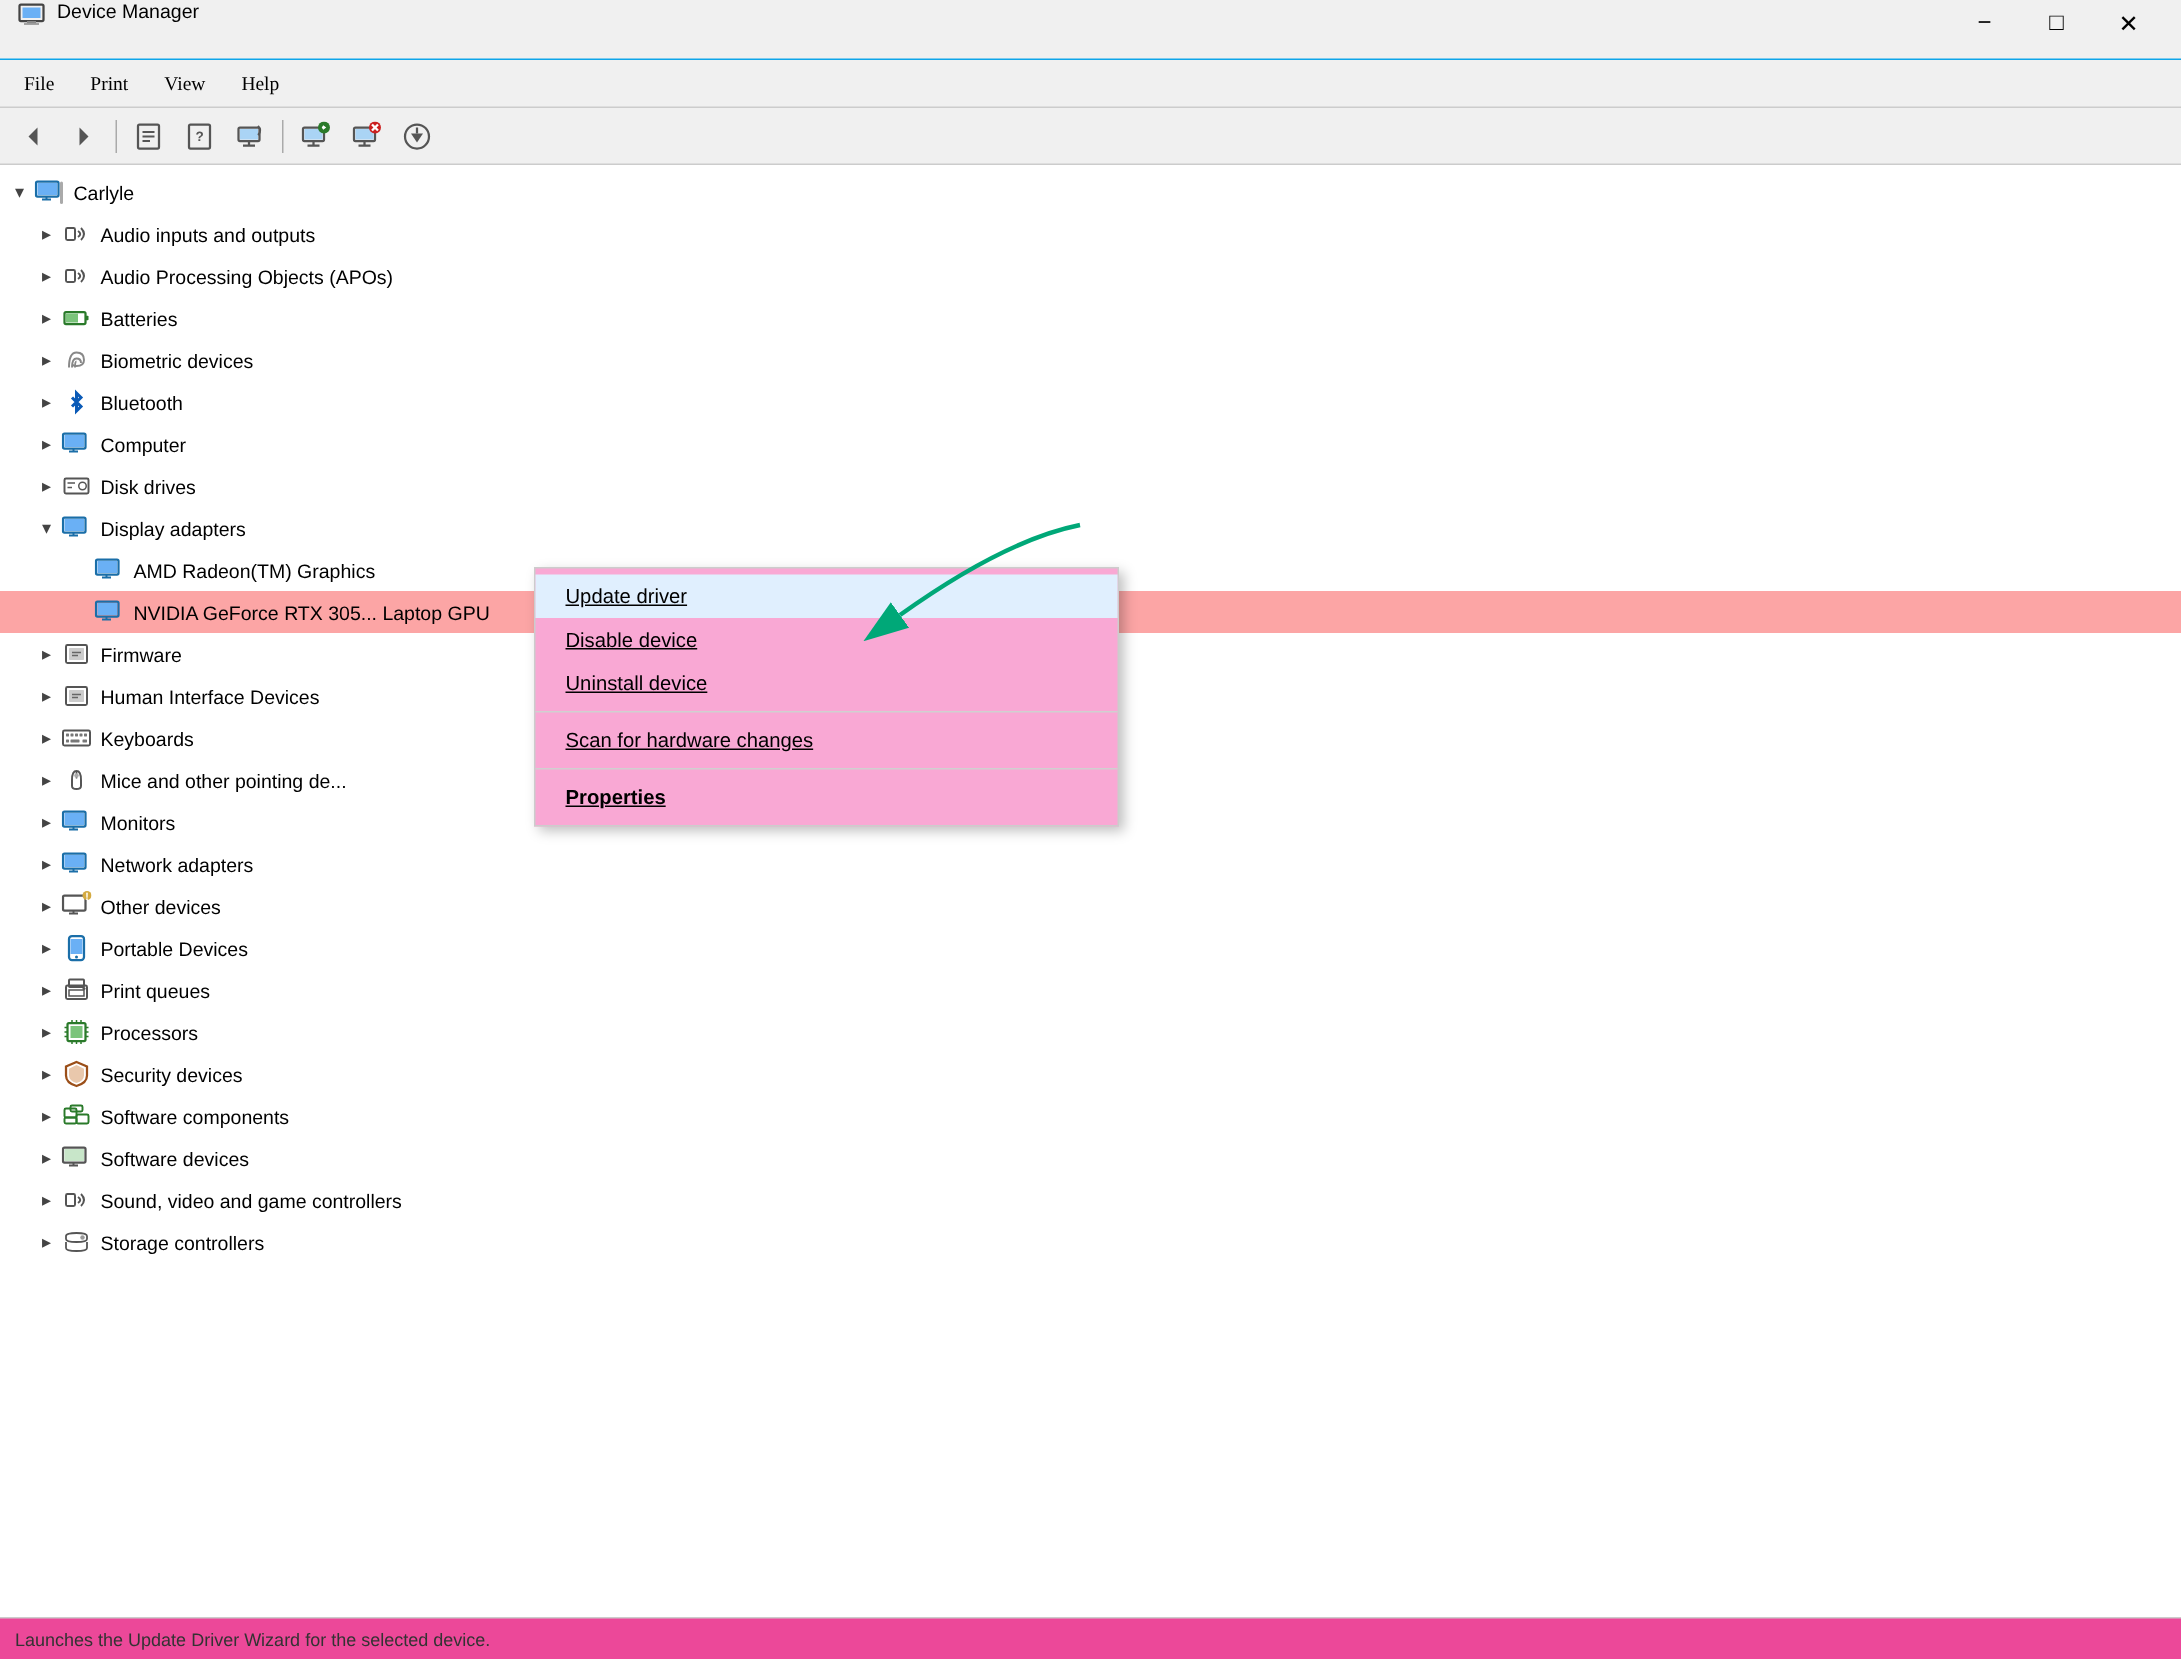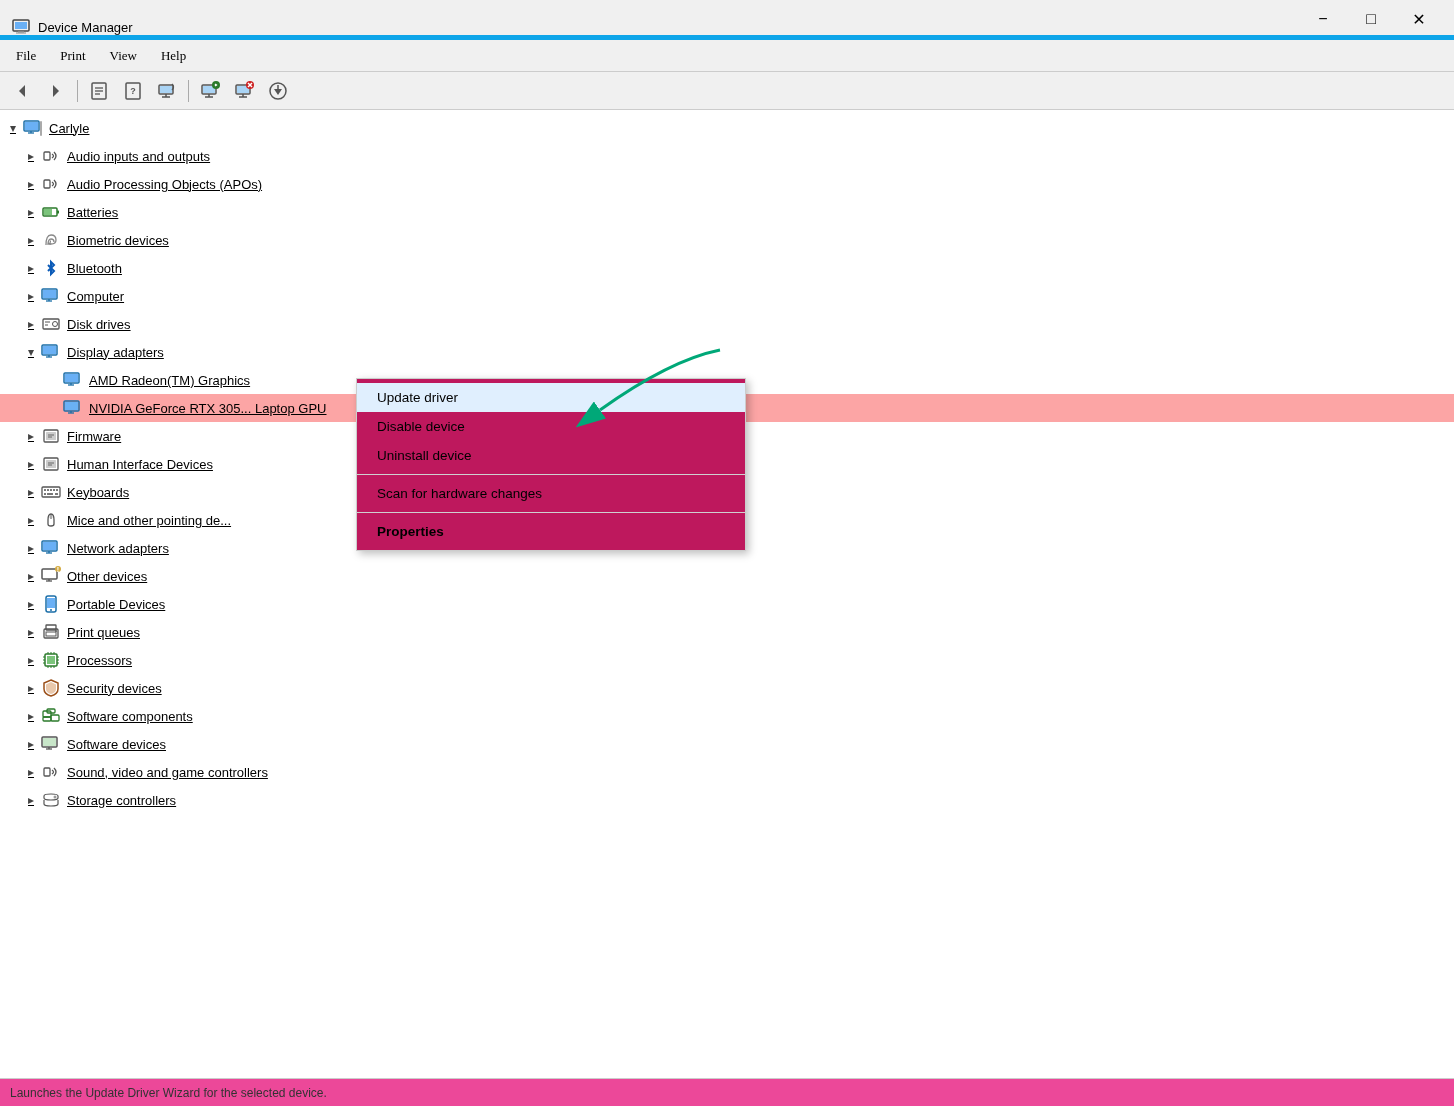--- a/index.html
+++ b/index.html
@@ -11,23 +11,23 @@
       height: 1106px;
       overflow: hidden;
       position: relative;
     }
 
     
     .title-bar {
       background: #f0f0f0;
       height: 40px;
       display: flex;
-      align-items: flex-end;
+      align-items: flex-start;
       padding: 0 12px;
-      border-bottom: 5px solid #0ea5e9;
+      border-bottom: 1px solid #0ea5e9;
       position: relative;
     }
     .title-bar-icon {
       width: 18px;
       height: 18px;
       margin-right: 8px;
     }
     .title-text {
       font-size: 13px;
       font-weight: normal;
@@ -113,21 +113,20 @@
 
     .tree-item {
       display: flex;
       align-items: center;
       height: 28px;
       padding-left: 8px;
       cursor: pointer;
       white-space: nowrap;
       font-size: 13.5px;
       position: relative;
-      text-decoration: underline;
     }
     .tree-item.selected { background: #fca5a5; }
 
     .tree-item .expander {
       width: 18px;
       height: 18px;
       display: flex;
       align-items: center;
       justify-content: center;
       font-size: 10px;
@@ -157,25 +156,26 @@
     .level-0 { padding-left: 4px; }
     .level-1 { padding-left: 22px; }
     .level-2 { padding-left: 44px; }
 
     
     .context-menu {
       position: absolute;
       top: 378px;
       left: 356px;
       width: 390px;
-      background: #be185d;
+      background: #f9a8d4;
       border: 1px solid #ccc;
       box-shadow: 3px 3px 8px rgba(0,0,0,0.25);
       z-index: 1000;
       padding: 4px 0;
+      text-decoration: underline;
     }
     .context-menu-item {
       padding: 7px 20px;
       cursor: pointer;
       font-size: 13.5px;
       white-space: nowrap;
     }
     .context-menu-item.active { background: #e0effe; }
     .context-menu-item.bold { font-weight: bold; }
     .context-menu-separator {
@@ -507,20 +507,32 @@
       <span class="item-icon">
         <svg width="20" height="20" viewBox="0 0 20 20">
           <path d="M7 10 Q7 4 10 4 Q13 4 13 10 L13 14 Q13 16 10 16 Q7 16 7 14 Z" fill="none" stroke="#555" stroke-width="1.3"></path>
           <line x1="10" y1="4" x2="10" y2="9" stroke="#555" stroke-width="1"></line>
           <circle cx="10" cy="7" r="1.5" fill="#aaa"></circle>
         </svg>
       </span>
       <span class="item-label">Mice and other pointing de...</span>
     </div>
 
+    <div class="tree-item level-1">
+      <span class="expander collapsed"></span>
+      <span class="item-icon icon-monitor">
+        <svg width="20" height="20" viewBox="0 0 20 20">
+          <rect x="1" y="3" width="15" height="10" rx="1" fill="none" stroke="#1a6ea8" stroke-width="1.5"></rect>
+          <rect x="2" y="4" width="13" height="8" fill="#6ab0f5"></rect>
+          <line x1="8" y1="13" x2="8" y2="15" stroke="#1a6ea8" stroke-width="1.3"></line>
+          <line x1="5" y1="15" x2="11" y2="15" stroke="#1a6ea8" stroke-width="1.3"></line>
+        </svg>
+      </span>
+      <span class="item-label">Monitors</span>
+    </div>
 
     <div class="tree-item level-1">
       <span class="expander collapsed"></span>
       <span class="item-icon icon-network">
         <svg width="20" height="20" viewBox="0 0 20 20">
           <rect x="1" y="3" width="15" height="10" rx="1" fill="none" stroke="#1a6ea8" stroke-width="1.5"></rect>
           <rect x="2" y="4" width="13" height="8" fill="#6ab0f5"></rect>
           <line x1="8" y1="13" x2="8" y2="15" stroke="#1a6ea8" stroke-width="1.3"></line>
           <line x1="5" y1="15" x2="11" y2="15" stroke="#1a6ea8" stroke-width="1.3"></line>
         </svg>

